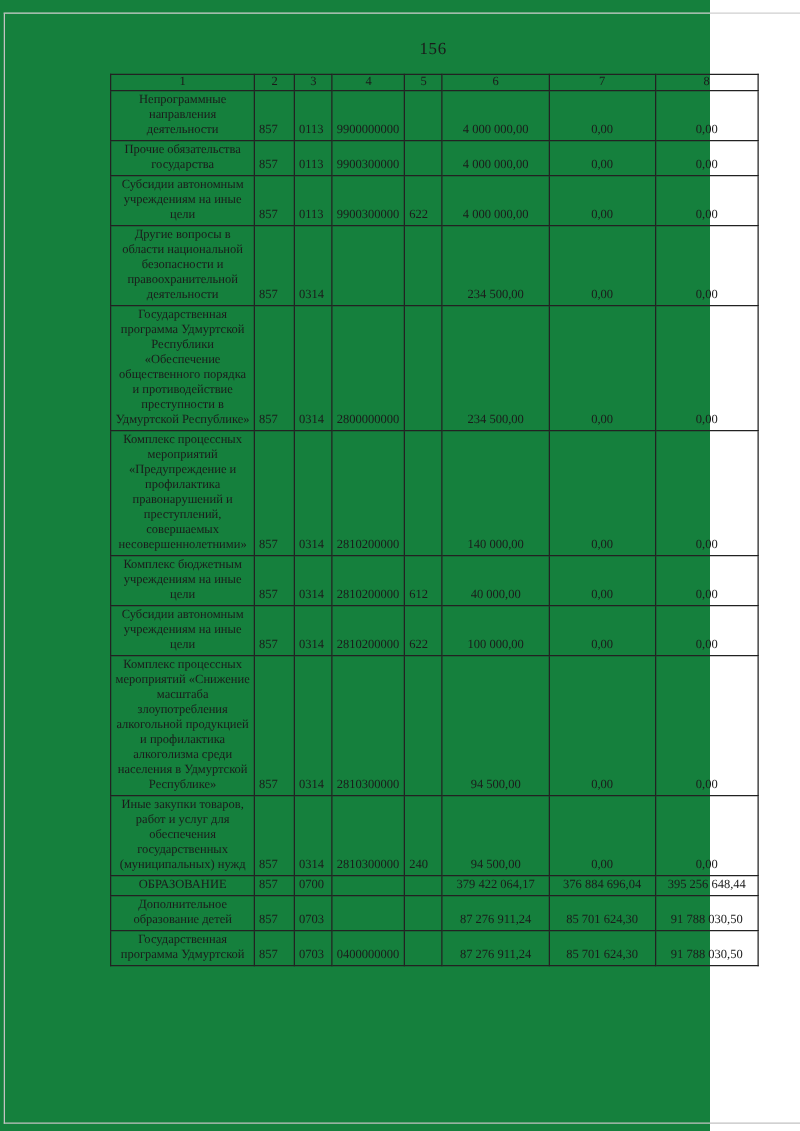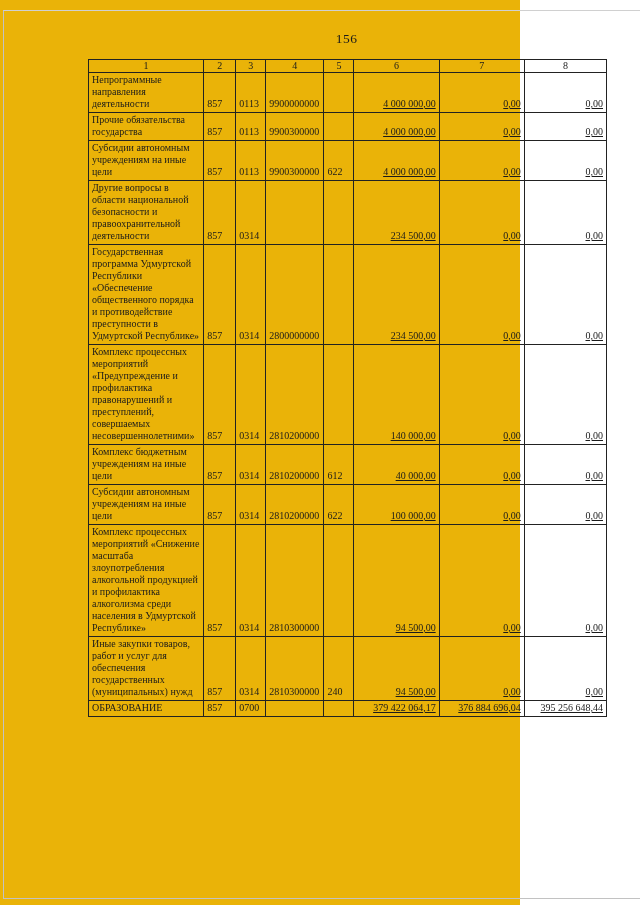--- a/index.html
+++ b/index.html
@@ -7,23 +7,23 @@
     padding: 0;
     width: 640px;
     height: 905px;
     background: #ffffff;
     overflow: hidden;
     font-family: "Liberation Serif", "DejaVu Serif", serif;
     color: #1b1b1b;
   }
   .page {
     position: relative;
-    width: 520px;
+    width: 568px;
     height: 905px;
-    background: #eab308;
+    background: #15803d;
   }
   
   .scan-border {
     position: absolute;
     left: 3px;
     top: 10px;
     width: 660px;
     height: 887px;
     border-left: 1px solid #c2c2c2;
     border-top: 1px solid #d0d0d0;
@@ -57,23 +57,23 @@
     overflow: hidden;
     word-wrap: break-word;
   }
   table.budget th {
     font-weight: normal;
     text-align: center;
     vertical-align: middle;
     height: 11px;
     padding: 0 1px;
   }
-  td.a-left   { text-align: left; font-family: Liberation Serif, serif; }
+  td.a-left   { text-align: center; font-family: Liberation Serif, serif; }
   td.a-center { text-align: left; padding-left: 1px; padding-right: 1px; }
-  td.a-right  { text-align: right; padding-right: 2px; white-space: nowrap; text-decoration: underline; }
+  td.a-right  { text-align: center; padding-right: 2px; white-space: nowrap; }
   col.c1 { width: 115px; }
   col.c2 { width: 32px; }
   col.c3 { width: 30px; }
   col.c4 { width: 58px; }
   col.c5 { width: 30px; }
   col.c6 { width: 85px; }
   col.c7 { width: 85px; }
   col.c8 { width: 82px; }
 </style>
 </head>
@@ -211,15 +211,35 @@
         <tr>
           <td class="a-left">ОБРАЗОВАНИЕ</td>
           <td class="a-center">857</td>
           <td class="a-center">0700</td>
           <td class="a-center"></td>
           <td class="a-center"></td>
           <td class="a-right">379 422 064,17</td>
           <td class="a-right">376 884 696,04</td>
           <td class="a-right">395 256 648,44</td>
         </tr>
+        <tr>
+          <td class="a-left">Дополнительное образование детей</td>
+          <td class="a-center">857</td>
+          <td class="a-center">0703</td>
+          <td class="a-center"></td>
+          <td class="a-center"></td>
+          <td class="a-right">87 276 911,24</td>
+          <td class="a-right">85 701 624,30</td>
+          <td class="a-right">91 788 030,50</td>
+        </tr>
+        <tr>
+          <td class="a-left">Государственная программа Удмуртской</td>
+          <td class="a-center">857</td>
+          <td class="a-center">0703</td>
+          <td class="a-center">0400000000</td>
+          <td class="a-center"></td>
+          <td class="a-right">87 276 911,24</td>
+          <td class="a-right">85 701 624,30</td>
+          <td class="a-right">91 788 030,50</td>
+        </tr>
       </tbody>
   </table>
 </div>
 
 </body></html>

